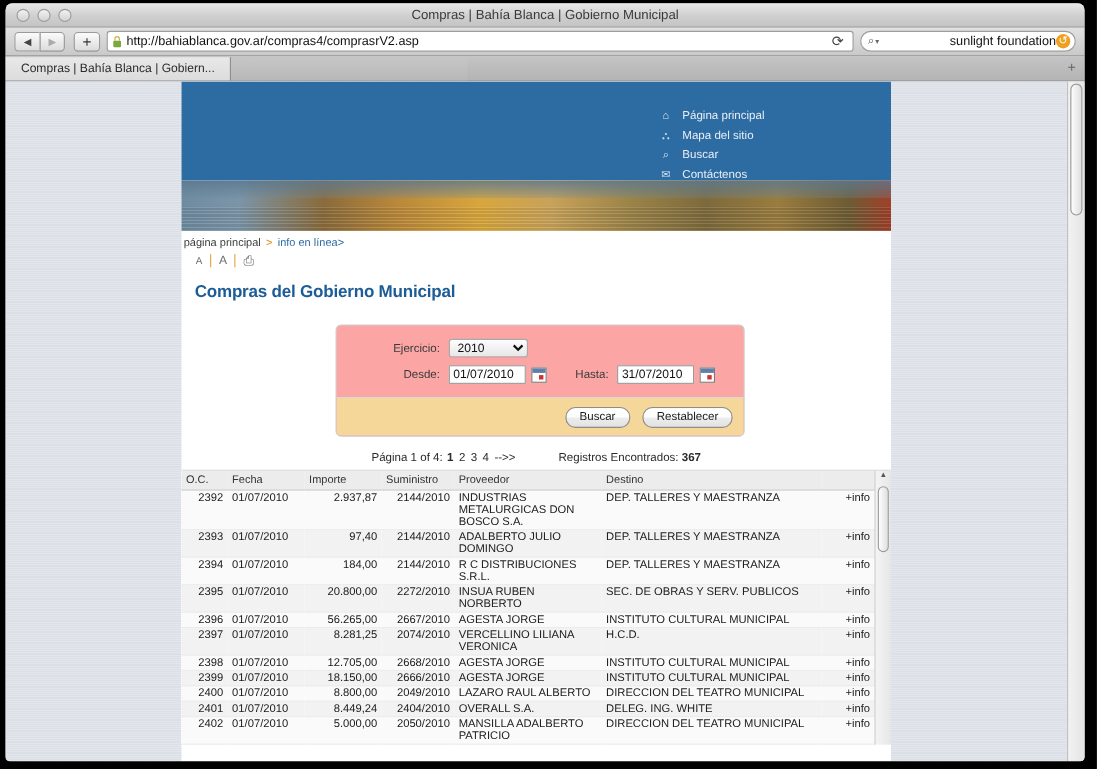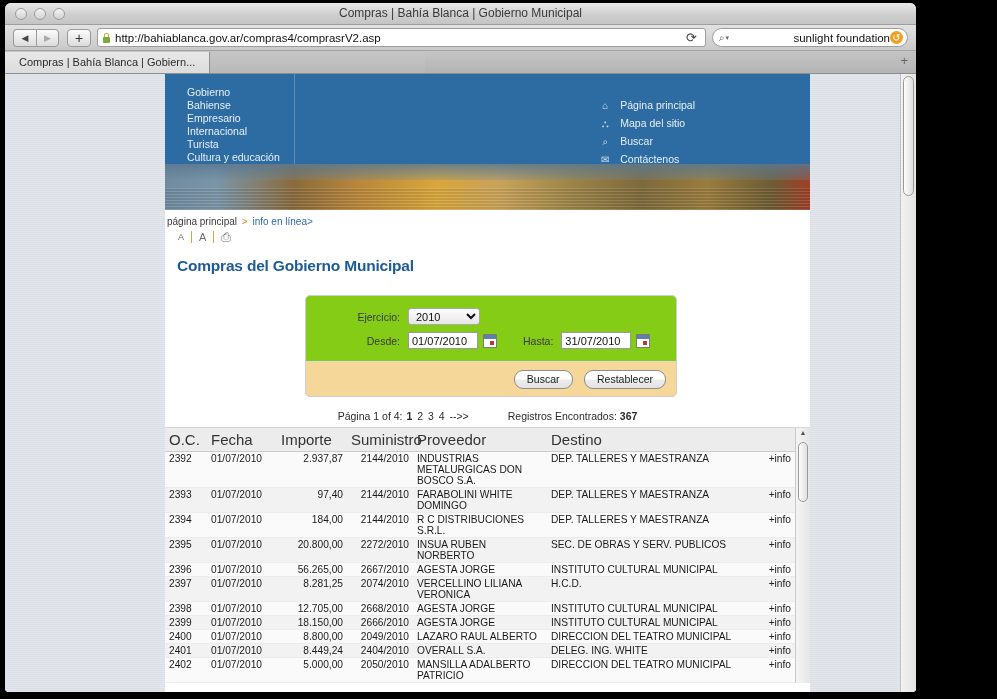--- a/index.html
+++ b/index.html
@@ -10,21 +10,21 @@
     width: 997px; height: 699px;
     overflow: hidden;
     font-family: "Liberation Sans", sans-serif;
     -webkit-font-smoothing: antialiased;
   }
 
   
   #browser-window {
     position: absolute;
     left: 5px; top: 3px;
-    width: 911px; height: 689px;
+    width: 981px; height: 689px;
     background: #d8d8d8;
     border-radius: 6px 6px 4px 4px;
     box-shadow: 0 2px 10px rgba(0,0,0,.6);
     overflow: hidden;
     display: flex;
     flex-direction: column;
   }
 
   
   #titlebar {
@@ -293,21 +293,21 @@
     letter-spacing: -.2px;
   }
 
   
   #form-wrap {
     margin: 20px 0 0 140px;
     width: 370px;
     border: 1px solid #cfcfcf;
     border-radius: 5px;
     overflow: hidden;
-    background: #84cc16;
+    background: #fca5a5;
   }
   #form-fields {
     padding: 12px 10px 12px 4px;
   }
   .frow {
     display: flex;
     align-items: center;
     margin-bottom: 7px;
   }
   .frow:last-child { margin-bottom: 0; }
@@ -404,31 +404,31 @@
     color: #1a1a1a;
     table-layout: fixed;
   }
   #results-table thead th {
     background: #ececec;
     font-weight: normal;
     color: #333;
     text-align: left;
     padding: 3px 4px;
     border-bottom: 1px solid #ccc;
-    font-size: 15px;
+    font-size: 10px;
   }
   #results-table td {
     padding: 1px 4px;
     vertical-align: top;
     border-bottom: 1px solid #ececec;
     white-space: normal;
   }
   #results-table tbody tr:nth-child(odd)  { background: #fafafa; }
   #results-table tbody tr:nth-child(even) { background: #f2f2f2; }
-  .c-oc   { width: 34px;  }
+  .c-oc   { width: 34px;  text-align: right; }
   .c-fec  { width: 62px;  text-align: left; }
   .c-imp  { width: 62px;  text-align: right; }
   .c-sum  { width: 58px;  text-align: right; }
   .c-prov { width: auto;  text-align: left; }
   .c-dest { width: 192px; text-align: left; }
   .c-info { width: 40px;  text-align: right; color: #222; }
   th.c-oc   { text-align: left; padding-left: 14px;}
   th.c-imp  { text-align: left; margin-left: 17px; }
   th.c-sum  { text-align: left; }
   th.c-info { text-align: left; }
@@ -513,28 +513,20 @@
     <div class="tab">Compras | Bahía Blanca | Gobiern...</div>
     <div class="tab inactive"></div>
     <div id="tab-add">+</div>
   </div>
 
   <div id="viewport">
 
     <div id="page">
 
       <div id="site-header">
-        <div id="hdr-left">
-          <a>Gobierno</a>
-          <a>Bahiense</a>
-          <a>Empresario</a>
-          <a>Internacional</a>
-          <a>Turista</a>
-          <a>Cultura y educación</a>
-        </div>
         <div id="hdr-right">
           <div class="hdr-link">
             <span class="ico">⌂</span>
             <span>Página principal</span>
           </div>
           <div class="hdr-link">
             <span class="ico">⛬</span>
             <span>Mapa del sitio</span>
           </div>
           <div class="hdr-link">
@@ -629,21 +621,21 @@
                 <td class="c-sum">2144/2010</td>
                 <td class="c-prov">INDUSTRIAS METALURGICAS DON BOSCO S.A.</td>
                 <td class="c-dest">DEP. TALLERES Y MAESTRANZA</td>
                 <td class="c-info">+info</td>
               </tr>
               <tr>
                 <td class="c-oc">2393</td>
                 <td class="c-fec">01/07/2010</td>
                 <td class="c-imp">97,40</td>
                 <td class="c-sum">2144/2010</td>
-                <td class="c-prov">FARABOLINI WHITE DOMINGO</td>
+                <td class="c-prov">ADALBERTO JULIO DOMINGO</td>
                 <td class="c-dest">DEP. TALLERES Y MAESTRANZA</td>
                 <td class="c-info">+info</td>
               </tr>
               <tr>
                 <td class="c-oc">2394</td>
                 <td class="c-fec">01/07/2010</td>
                 <td class="c-imp">184,00</td>
                 <td class="c-sum">2144/2010</td>
                 <td class="c-prov">R C DISTRIBUCIONES S.R.L.</td>
                 <td class="c-dest">DEP. TALLERES Y MAESTRANZA</td>

